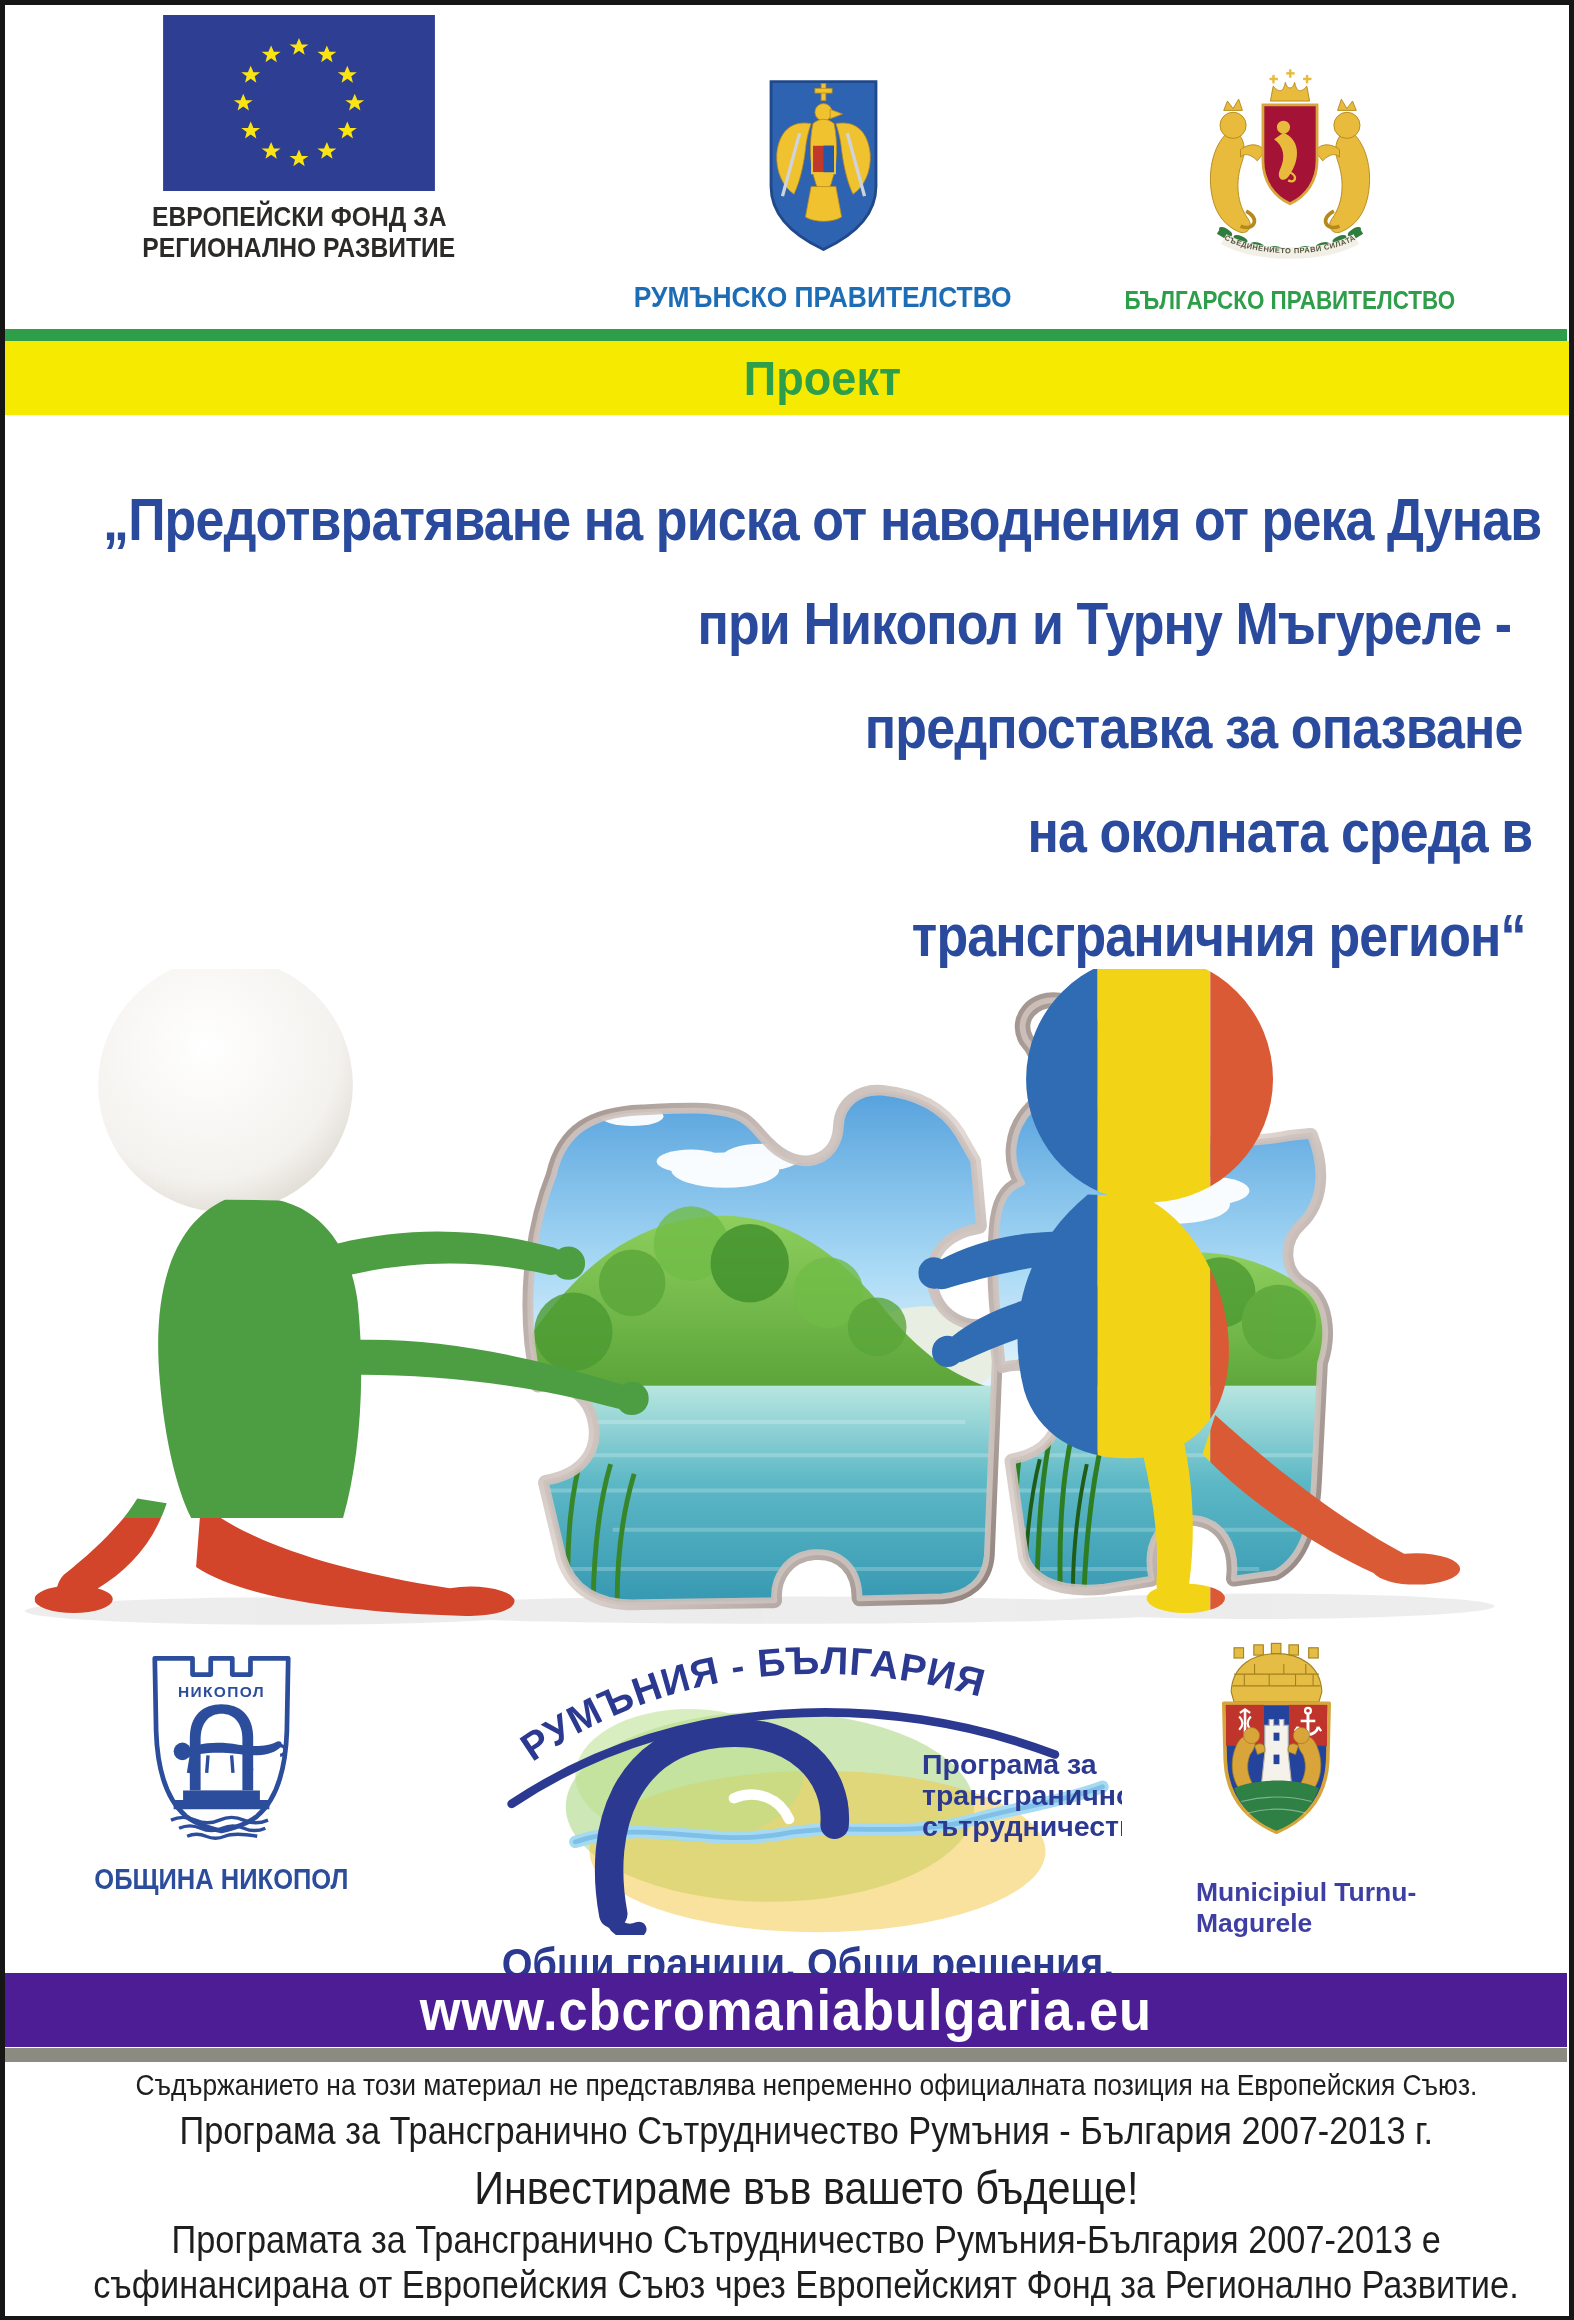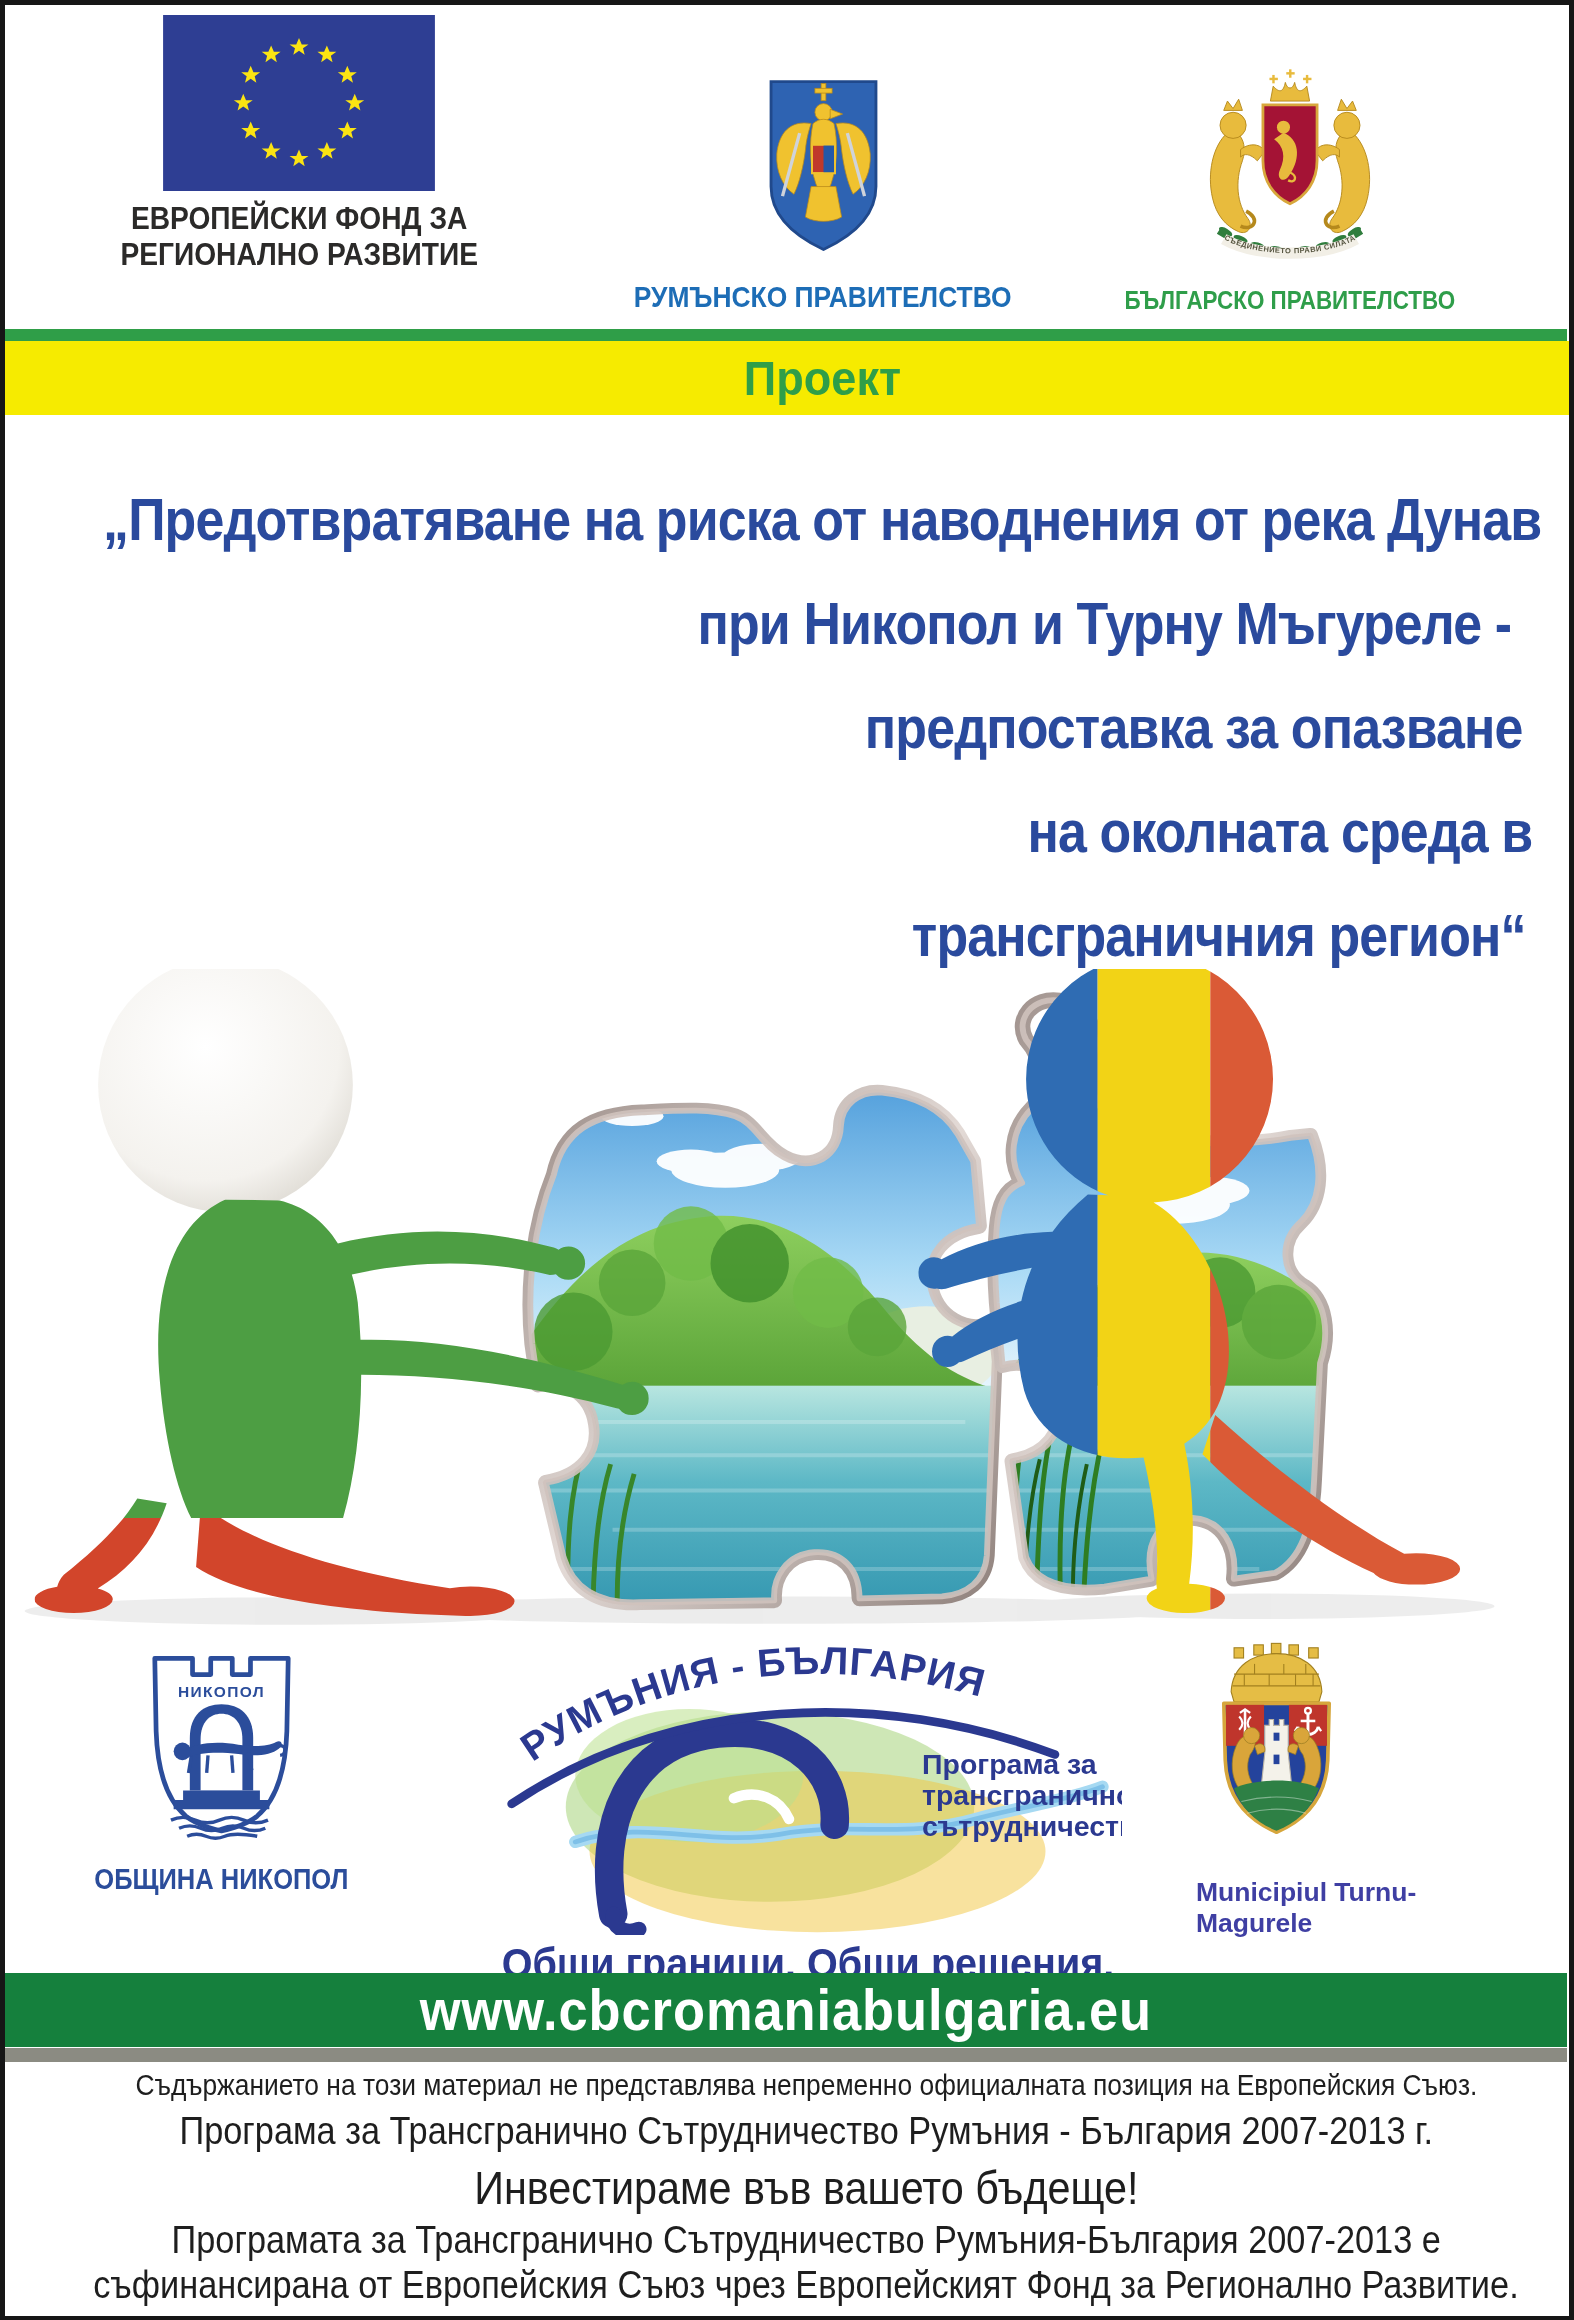--- a/index.html
+++ b/index.html
@@ -11,21 +11,21 @@
   .abs{position:absolute;}
   .cond{display:inline-block;transform:scaleX(.88);transform-origin:center;white-space:nowrap;}
   .cond92{display:inline-block;transform:scaleX(.92);transform-origin:center;white-space:nowrap;}
 
   
   #top-logos{left:0;top:0;width:1562px;height:324px;}
   .logo-block{position:absolute;text-align:center;}
   #eu-block{left:49px;top:0;width:490px;}
   .eu-title{margin-top:25.5px;font-size:28px;font-weight:700;color:#2b2a29;}
   #eu-flag{margin-top:9.8px;}
-  .eu-caption{font-size:32px;line-height:1.12;font-weight:700;color:#2b2a29;margin-top:5.9px;}
+  .eu-caption{font-size:28px;line-height:1.12;font-weight:700;color:#2b2a29;margin-top:5.9px;}
   #ro-block{left:578px;top:0;width:480px;}
   #ro-block .caption{margin-top:15.7px;font-size:30px;font-weight:700;color:#1d6db6;}
   #bg-block{left:1059px;top:0;width:451px;}
   #bg-block .caption{margin-top:11.8px;font-size:25.5px;font-weight:700;color:#2f9e4a;}
 
   
   #green-strip{left:0;top:324px;width:1562px;height:11.8px;background:#2f9e48;}
   #yellow-banner{left:0;top:336px;width:1562px;height:74px;background:#f6eb00;
     display:flex;align-items:center;justify-content:center;padding-left:36px;}
   #yellow-banner .label{font-size:49px;font-weight:700;color:#2f9e48;}
@@ -41,21 +41,21 @@
   
   #partners{left:0;top:1621px;width:1562px;height:347px;}
   #nikopol-block{left:69px;top:23.5px;width:294px;text-align:center;}
   #nikopol-block .caption{margin-top:13.7px;font-size:29px;font-weight:600;color:#2b4d9b;}
   #program-block{left:470px;top:-13.7px;width:647px;text-align:center;}
   #program-block .slogan{margin-top:0px;font-size:43px;font-weight:700;color:#2b3990;}
   #turnu-block{left:1191px;top:8px;width:333px;text-align:left;}
   #turnu-block .caption{margin-top:7.8px;font-size:26.5px;font-weight:600;color:#3f3fa3;}
 
   
-  #url-banner{left:0;top:1968px;width:1562px;height:74px;background:#15803d;
+  #url-banner{left:0;top:1968px;width:1562px;height:74px;background:#4c1d95;
     display:flex;align-items:center;justify-content:center;}
   #url-banner .url{font-size:57px;font-weight:700;color:#ffffff;letter-spacing:1px;}
   #gray-strip{left:0;top:2043px;width:1562px;height:13.7px;background:#8b8b82;}
   #footer{left:0;top:2056px;width:1562px;height:253px;display:flex;flex-direction:column;
     justify-content:center;align-items:center;gap:6.9px;color:#1e1e1e;padding-left:20px;}
   .f-small{font-size:30px;}
   .f-med{font-size:39px;}
   .f-big{font-size:47px;}
 </style>
 </head>

